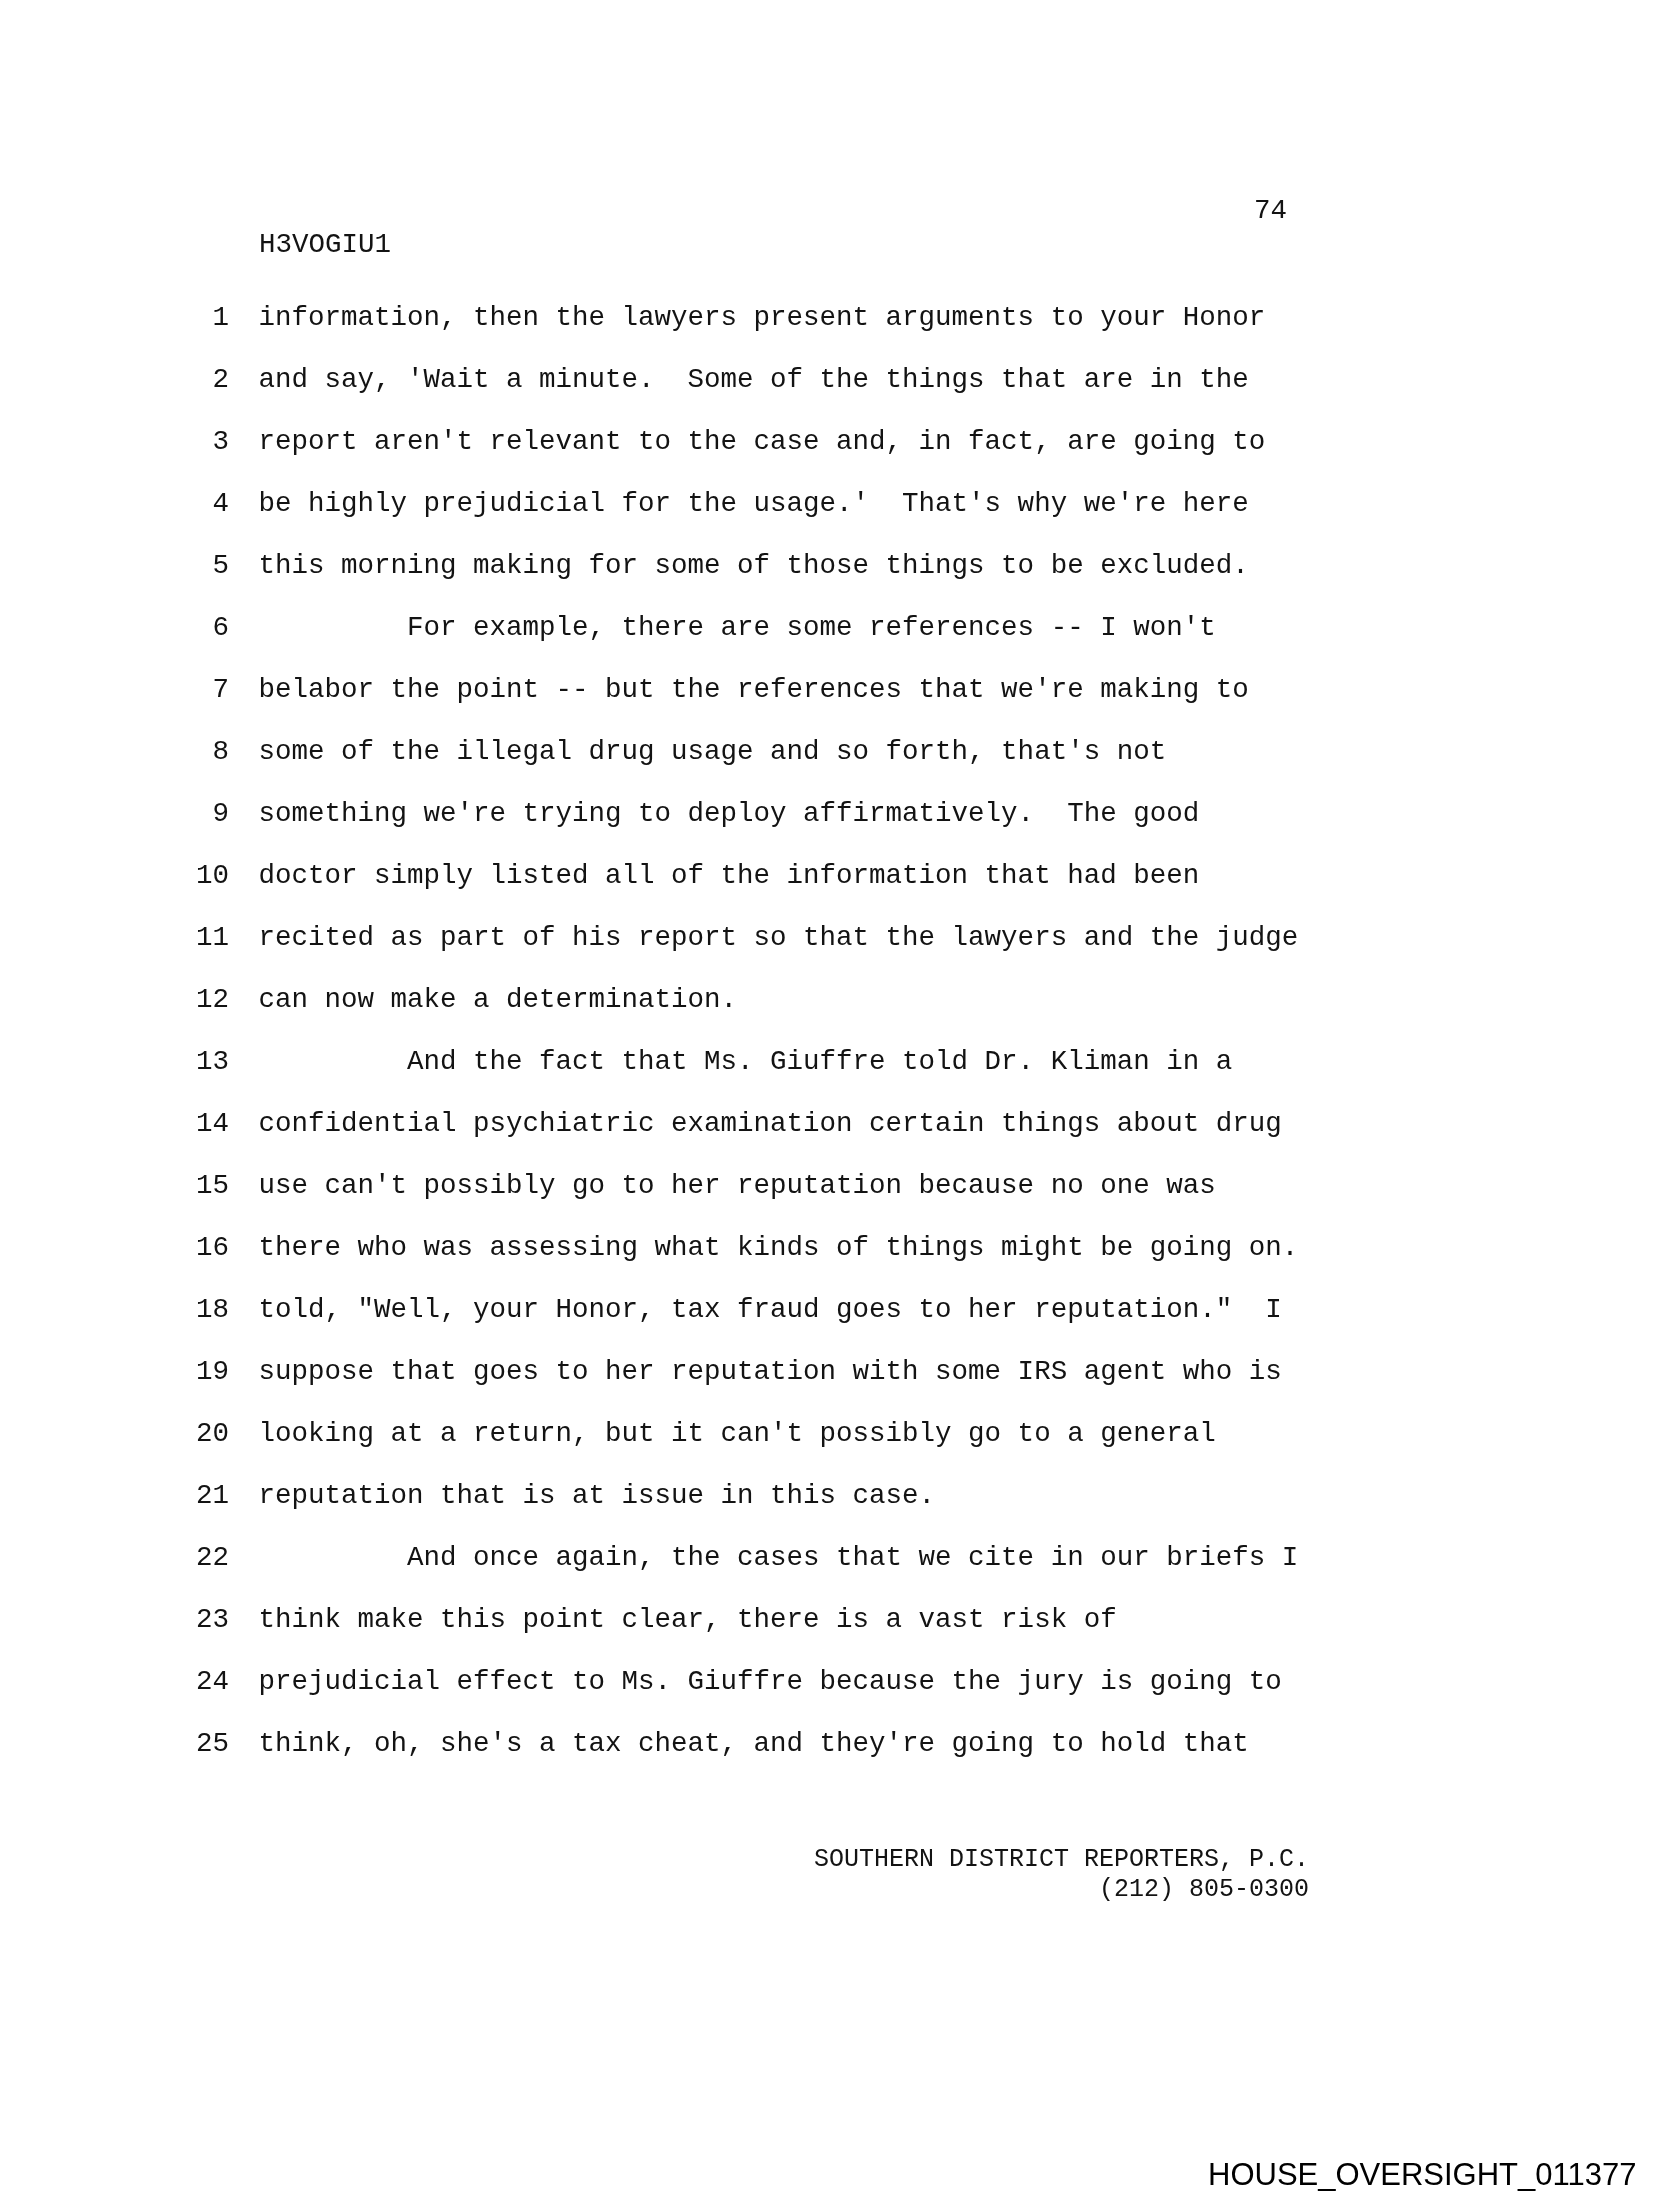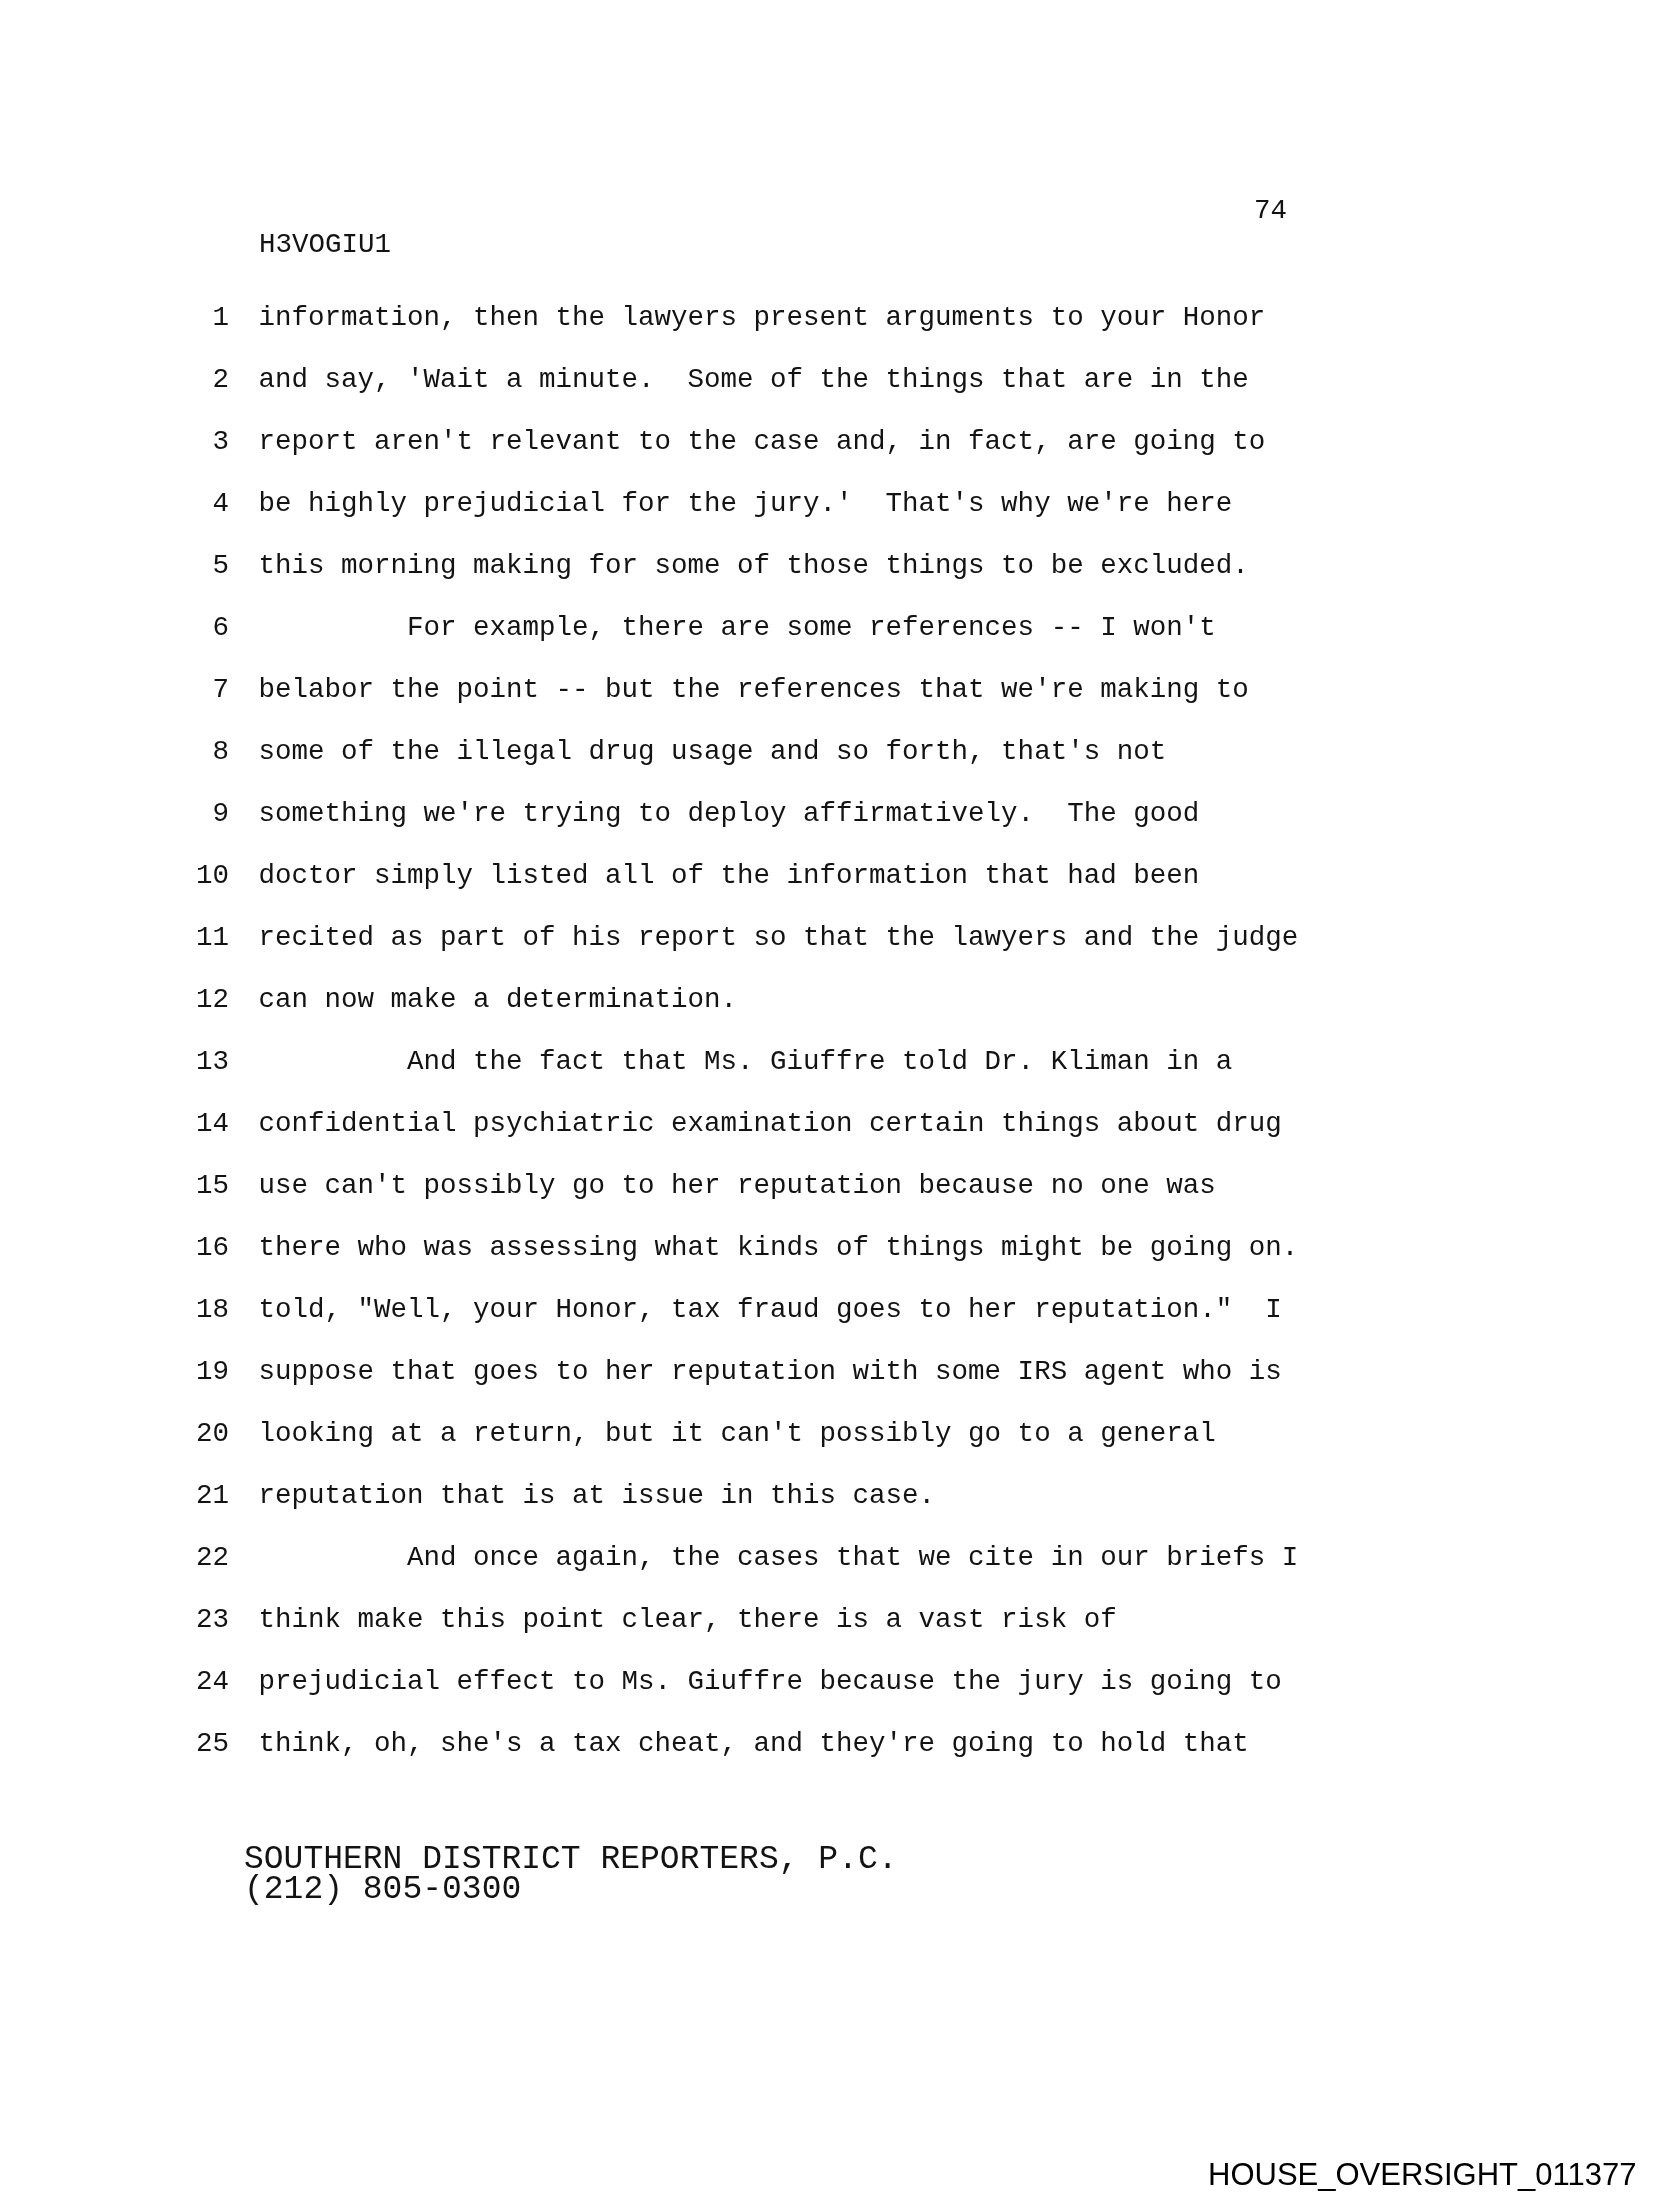--- a/index.html
+++ b/index.html
@@ -47,24 +47,24 @@
     text-align: right;
     white-space: pre;
   }
   .t-text {
     margin-left: 29.5px;
     white-space: pre;
   }
   .footer {
     position: absolute;
     top: 1845px;
-    left: 244px;
+    left: 253px;
     width: 1056px;
-    text-align: left;
-    font-size: 33px;
+    text-align: right;
+    font-size: 25px;
     line-height: 30px;
   }
   .watermark {
     position: absolute;
     top: 2157px;
     left: 1208px;
     font-family: "Liberation Sans", sans-serif;
     font-size: 31px;
     color: #000000;
   }
@@ -85,21 +85,21 @@
     <div class="t-row">
         <span class="t-num">2</span>
         <span class="t-text">and say, 'Wait a minute.  Some of the things that are in the</span>
       </div>
     <div class="t-row">
         <span class="t-num">3</span>
         <span class="t-text">report aren't relevant to the case and, in fact, are going to</span>
       </div>
     <div class="t-row">
         <span class="t-num">4</span>
-        <span class="t-text">be highly prejudicial for the jury.'  That's why we're here</span>
+        <span class="t-text">be highly prejudicial for the usage.'  That's why we're here</span>
       </div>
     <div class="t-row">
         <span class="t-num">5</span>
         <span class="t-text">this morning making for some of those things to be excluded.</span>
       </div>
     <div class="t-row">
         <span class="t-num">6</span>
         <span class="t-text">         For example, there are some references -- I won't</span>
       </div>
     <div class="t-row">

